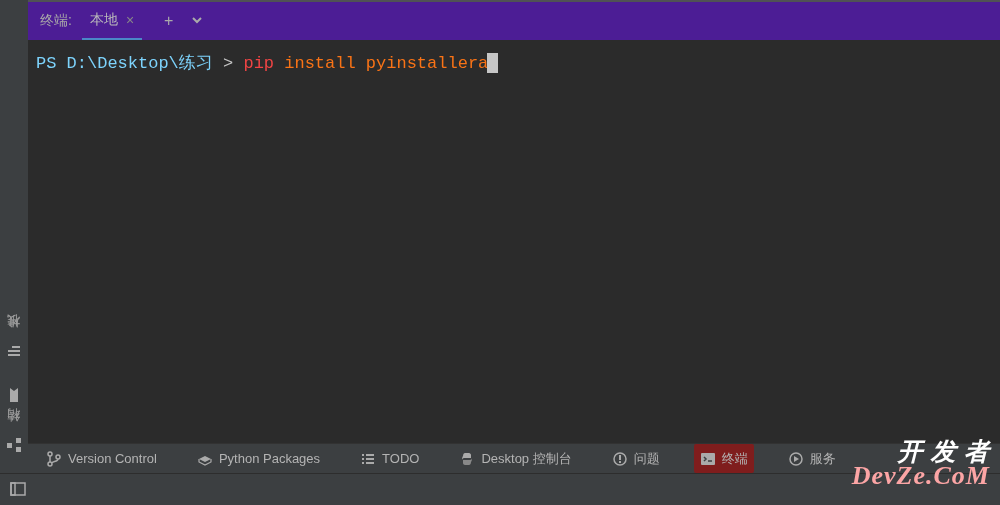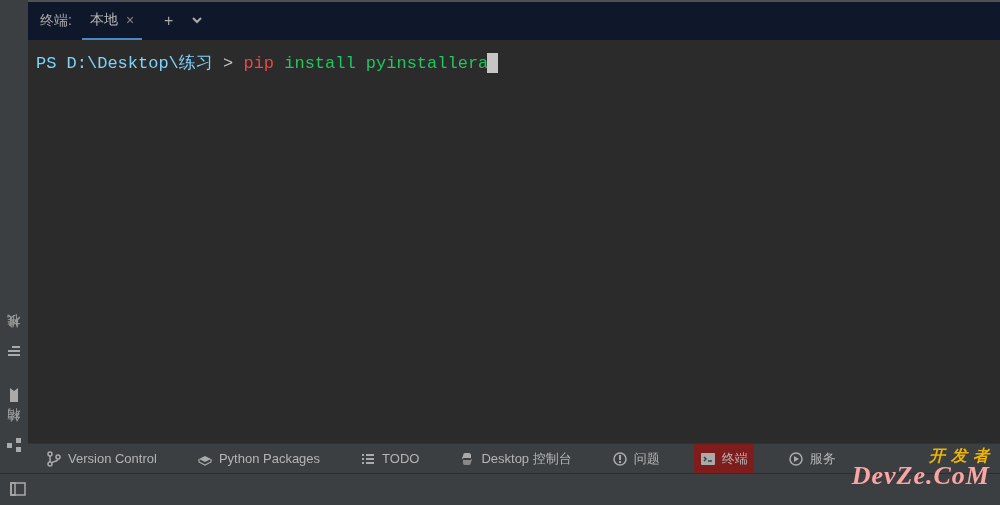--- a/index.html
+++ b/index.html
@@ -11,21 +11,21 @@
       color: #bbbbbb;
       overflow: hidden;
       position: relative;
     }
     .top-section {
       position: absolute;
       top: 0;
       left: 28px;
       right: 0;
       height: 40px;
-      background: #0f172a;
+      background: #4c1d95;
       border-top: 2px solid #505254;
       display: flex;
       align-items: center;
       padding-left: 12px;
       gap: 10px;
     }
     .terminal-label {
       color: #a8a8a8;
       font-size: 14px;
     }
@@ -62,21 +62,21 @@
       bottom: 62px;
       background: #2b2b2b;
       padding: 12px 8px;
       font-family: "Consolas", "Courier New", monospace;
       font-size: 17px;
       line-height: 1.4;
     }
     .prompt-text { color: #7dd3fc; }
     .prompt-sep { color: #c6c6c6; }
     .cmd-pip { color: #ef4444; }
-    .cmd-rest { color: #22c55e; }
+    .cmd-rest { color: #f97316; }
     .cursor {
       display: inline-block;
       width: 11px;
       height: 20px;
       background: #c6c6c6;
       vertical-align: text-bottom;
       margin-left: -1px;
     }
     .left-gutter {
       position: absolute;
@@ -166,21 +166,21 @@
       bottom: 18px;
       font-size: 26px;
       font-style: italic;
       font-weight: bold;
       font-family: Georgia, serif;
       line-height: 0.9;
       text-align: right;
       letter-spacing: 1px;
       pointer-events: none;
     }
-    .watermark .line1 { color: #eab308; font-size: 16px; }
+    .watermark .line1 { color: #ffffff; font-size: 25px; }
     .watermark .line2 { color: #fca5a5; font-size: 26px; }
   </style>
 </head>
 <body>
 
 <div class="left-gutter">
   <div class="gutter-item">
     <svg class="gutter-icon-only" viewBox="0 0 16 16">
         <path fill="#aaa" d="M2 3h12v2H2zM2 7h12v2H2zM2 11h8v2H2z"></path>
       </svg>

